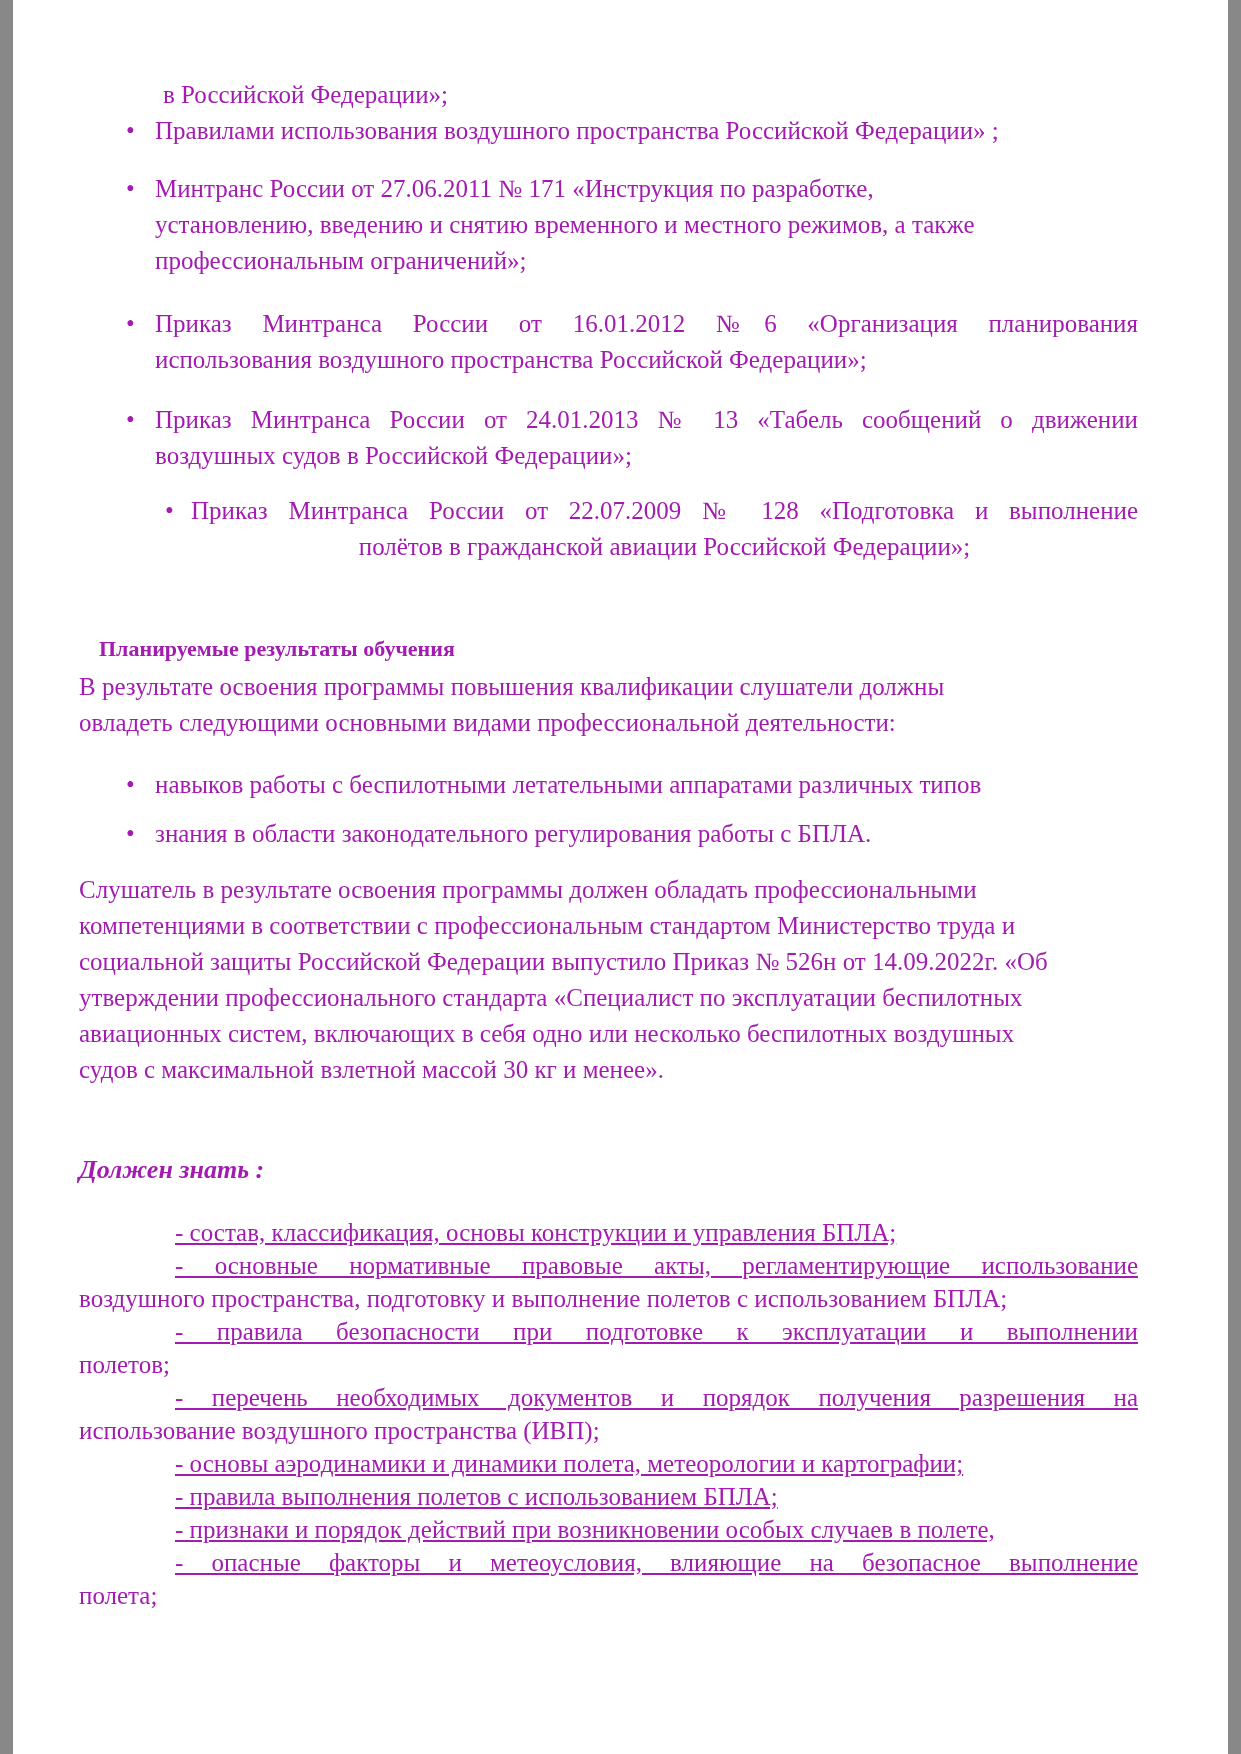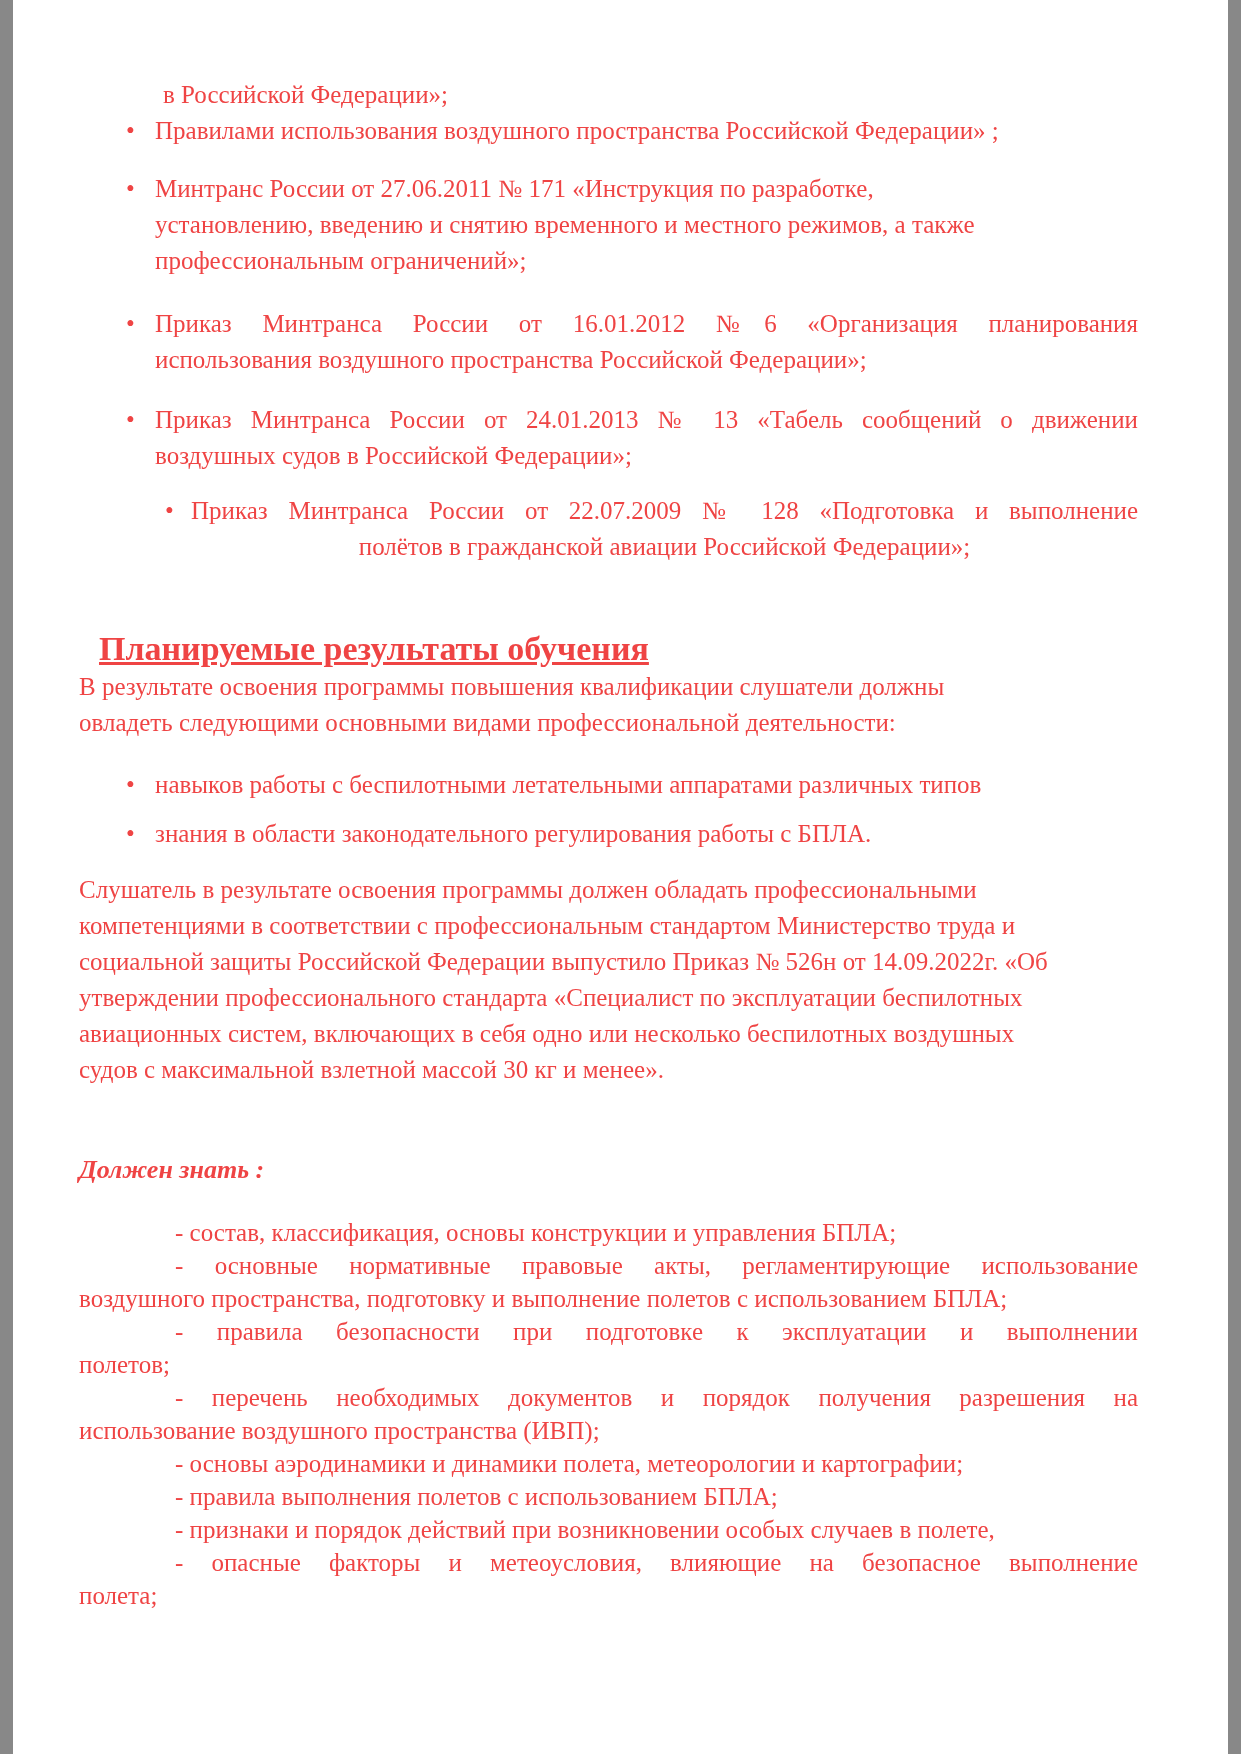--- a/index.html
+++ b/index.html
@@ -2,21 +2,21 @@
 <html><head>
 <meta charset="utf-8">
 <style>
   html, body { margin: 0; padding: 0; background: #888; }
   .page {
     position: relative;
     width: 1215px;
     height: 1754px;
     margin: 0 auto;
     background: #ffffff;
-    color: #ef4444;
+    color: #a21caf;
     font-family: "Liberation Serif", "DejaVu Serif", serif;
     font-size: 25px;
     line-height: 36px;
     overflow: hidden;
     box-sizing: border-box;
     padding: 77px 90px 12px 66px;
   }
   .cont-line { padding-left: 84px; }
 
   
@@ -36,41 +36,40 @@
   .bitem-deep .marker { position: absolute; left: 86px; top: 0; width: 20px; }
   .center-line { text-align: center; }
 
   
   .j { text-align: justify; text-align-last: justify; }
 
   .heading {
     margin-top: 66px;
     padding-left: 20px;
     font-weight: bold;
-    font-size: 34px;
+    font-size: 22px;
     line-height: 36px;
-    text-decoration: underline;
   }
   .intro { margin-top: 2px; }
 
   .skill-a { margin-top: 26px; }
   .skill-b { margin-top: 13px; }
 
   .para2 { margin-top: 20px; }
 
   .subheading {
     margin-top: 64px;
     font-weight: bold;
     font-size: 26px;
     line-height: 36px;
     font-style: italic;
   }
 
   .dash-list { margin-top: 28px; line-height: 33px; }
-  .dash-first { padding-left: 96px; }
+  .dash-first { padding-left: 96px; text-decoration: underline; }
   .dash-first.j { padding-left: 0; text-indent: 96px; }
 </style>
 </head>
 <body>
 
 <div class="page">
 
   <div class="cont-line">в Российской Федерации»;</div>
 
   <div class="blist">

